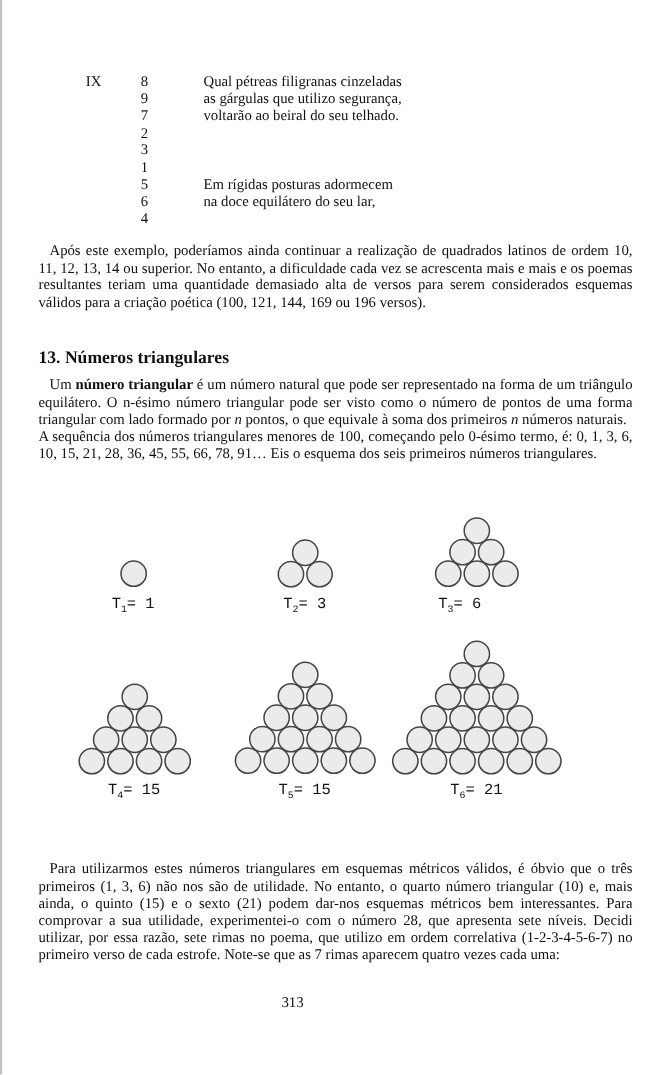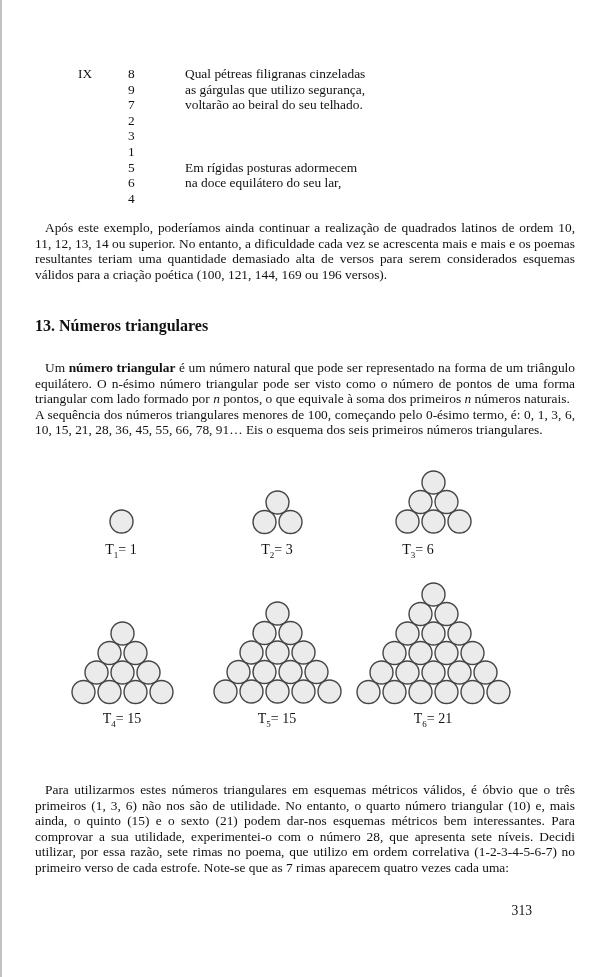--- a/index.html
+++ b/index.html
@@ -10,28 +10,28 @@
   .edge-line{position:absolute;left:0;top:0;width:2px;height:977px;background:#c2c2c2;}
   
   .verse{position:absolute;left:78px;top:66px;width:470px;font-size:13.4px;line-height:15.6px;}
   .v-row{display:grid;grid-template-columns:50px 57px auto;}
   .v-numeral{font-size:13.4px;}
   
   .para{position:absolute;left:35px;width:540px;margin:0;font-size:13.4px;line-height:15.5px;
         text-align:justify;}
   .indent{text-indent:10px;}
   .heading{position:absolute;left:35px;top:317px;margin:0;font-size:16px;font-weight:bold;}
-  .para2wrap{position:absolute;left:35px;top:360px;width:540px;}
+  .para2wrap{position:absolute;left:35px;top:342px;width:540px;}
   .para2wrap p{margin:0;font-size:13.4px;line-height:15.5px;text-align:justify;}
   
-  .figure{position:absolute;left:0;top:0;width:610px;height:977px;pointer-events:none;}
+  .figure{position:absolute;left:0;top:0;width:610px;height:977px;pointer-events:none;font-family:Liberation Mono, monospace;}
   .fig-label{position:absolute;width:100px;text-align:center;font-size:14px;line-height:16px;}
   .fig-label sub{font-size:9px;}
   
-  .pagenum{position:absolute;left:0;top:903px;width:532px;text-align:right;
+  .pagenum{position:absolute;left:0;top:903px;width:532px;text-align:center;
            font-size:13.6px;}
 </style>
 </head>
 <body>
 
 <div class="page">
   <div class="edge-line"></div>
 
   <div class="verse">
     <div class="v-row">

